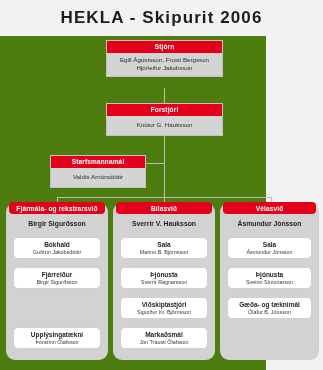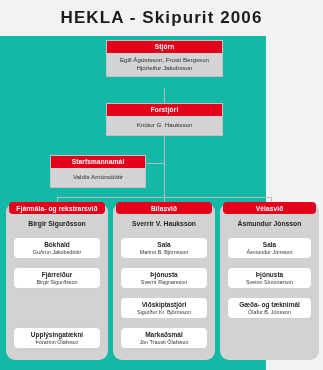--- a/index.html
+++ b/index.html
@@ -13,21 +13,21 @@
   body {
     font-family: "Liberation Sans", sans-serif;
     background: #f2f2f2;
     position: relative;
   }
 
   #chart-root {
     position: relative;
     width: 266px;
     height: 370px;
-    background: #14b8a6;
+    background: #4d7c0f;
   }
 
   
   .title-bar {
     position: absolute;
     left: 0; top: 0;
     width: 323px;
     height: 36px;
     background: #f2f2f2;
     display: flex;

